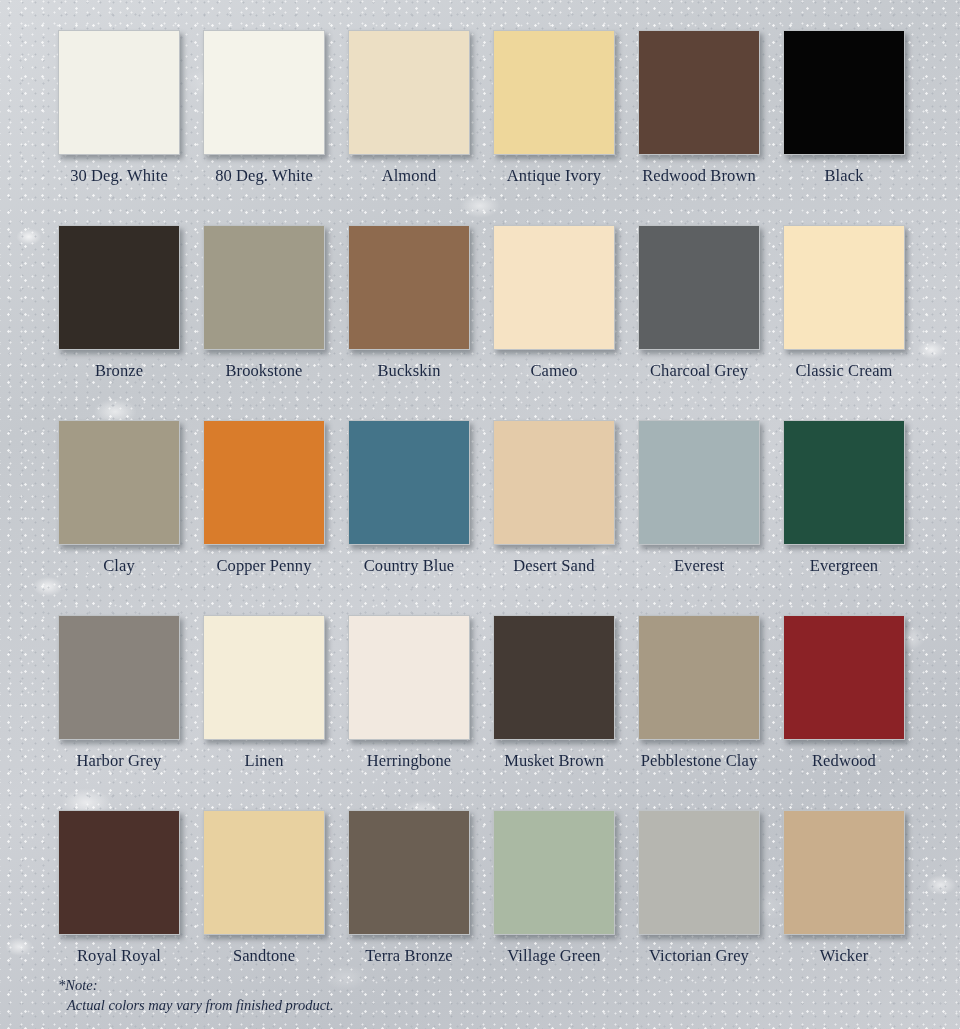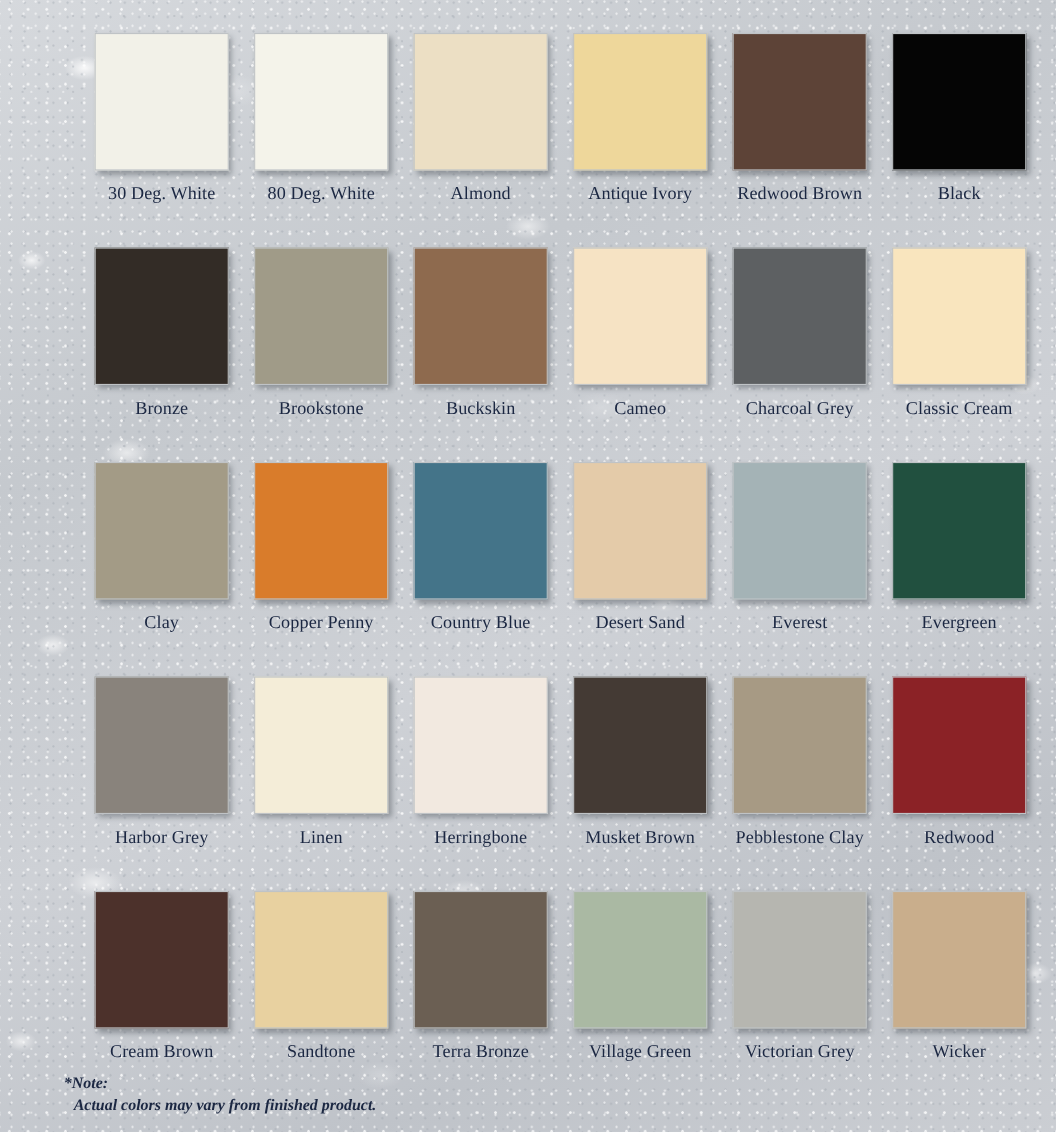--- a/index.html
+++ b/index.html
@@ -35,21 +35,20 @@
       radial-gradient(ellipse 20px 13px at 97% 34%, rgba(255,255,255,.66), rgba(255,255,255,0) 70%),
       radial-gradient(ellipse 32px 19px at 94% 62%, rgba(255,255,255,.56), rgba(255,255,255,0) 72%),
       radial-gradient(ellipse 22px 14px at 98% 86%, rgba(255,255,255,.60), rgba(255,255,255,0) 70%),
       radial-gradient(circle at 17% 13%, rgba(255,255,255,.9) 0 1.1px, rgba(255,255,255,0) 1.6px),
       radial-gradient(circle at 29% 31%, rgba(255,255,255,.8) 0 1.0px, rgba(255,255,255,0) 1.5px),
       radial-gradient(circle at 41% 47%, rgba(255,255,255,.85) 0 1.2px, rgba(255,255,255,0) 1.7px),
       radial-gradient(circle at 73% 69%, rgba(255,255,255,.8) 0 1.0px, rgba(255,255,255,0) 1.5px),
       radial-gradient(circle at 86% 27%, rgba(255,255,255,.85) 0 1.1px, rgba(255,255,255,0) 1.6px),
       linear-gradient(155deg, #d6d9dd 0%, #c5c9ce 30%, #ced1d6 55%, #bfc3c9 80%, #cbced3 100%);
     background-repeat: no-repeat;
-    padding-left: 28px;
   }
   
   #chart-page::before {
     content: "";
     position: absolute;
     inset: 0;
     pointer-events: none;
     opacity: .85;
     background-image:
       radial-gradient(circle, rgba(255,255,255,.95) 0 .9px, rgba(255,255,255,0) 1.5px),
@@ -112,21 +111,21 @@
     display: inline-block;
   }
 
   
   .note-block {
     position: absolute;
     left: 58px;
     bottom: 14px;
     z-index: 3;
     font-style: italic;
-    font-weight: bold;
+    font-weight: normal;
     color: #1b2742;
     font-size: 14.5px;
     line-height: 20px;
   }
   .note-block .note-title { display: block; }
   .note-block .note-body  { display: block; padding-left: 9px; }
 </style>
 </head>
 <body>
 
@@ -224,21 +223,21 @@
       <div class="swatch-cell">
         <div class="swatch-chip" style="background-color: rgb(167, 154, 132);"></div>
         <div class="swatch-label"><span>Pebblestone Clay</span></div>
       </div>
       <div class="swatch-cell">
         <div class="swatch-chip" style="background-color: rgb(139, 34, 38);"></div>
         <div class="swatch-label"><span>Redwood</span></div>
       </div>
       <div class="swatch-cell">
         <div class="swatch-chip" style="background-color: rgb(76, 49, 43);"></div>
-        <div class="swatch-label"><span>Cream Brown</span></div>
+        <div class="swatch-label"><span>Royal Royal</span></div>
       </div>
       <div class="swatch-cell">
         <div class="swatch-chip" style="background-color: rgb(232, 209, 160);"></div>
         <div class="swatch-label"><span>Sandtone</span></div>
       </div>
       <div class="swatch-cell">
         <div class="swatch-chip" style="background-color: rgb(107, 95, 83);"></div>
         <div class="swatch-label"><span>Terra Bronze</span></div>
       </div>
       <div class="swatch-cell">

